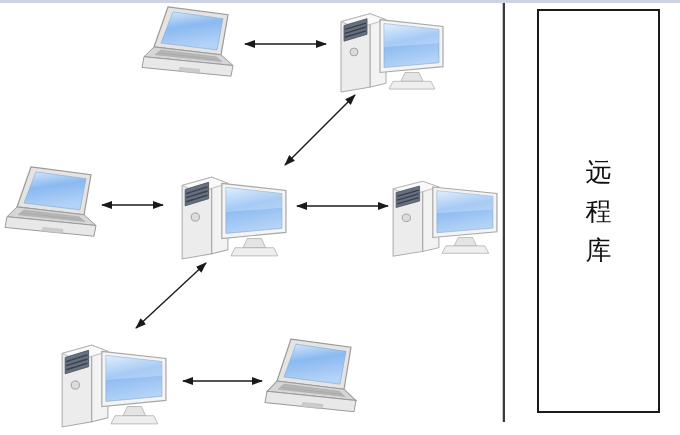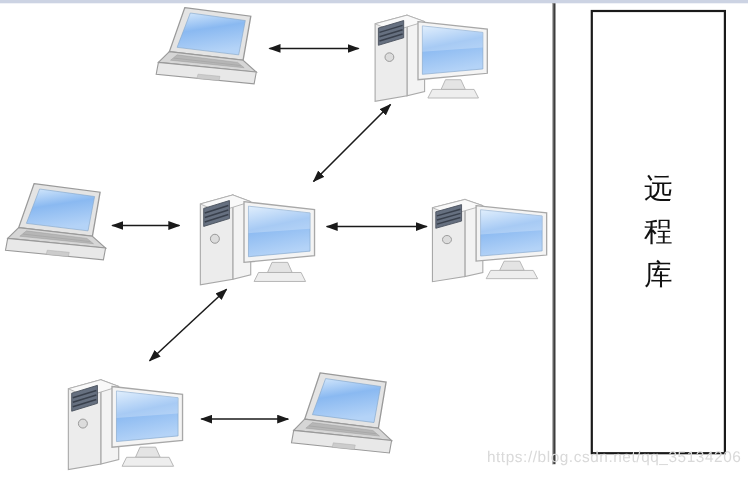--- a/index.html
+++ b/index.html
@@ -174,14 +174,13 @@
     </div>
 
   <div class="divider"></div>
 
   <div class="remote-box">
     <div class="vchar">远</div>
     <div class="vchar">程</div>
     <div class="vchar">库</div>
   </div>
 
-  <div class="watermark">https://blog.csdn.net/qq_35134206</div>
 </div>
 
 </body></html>

